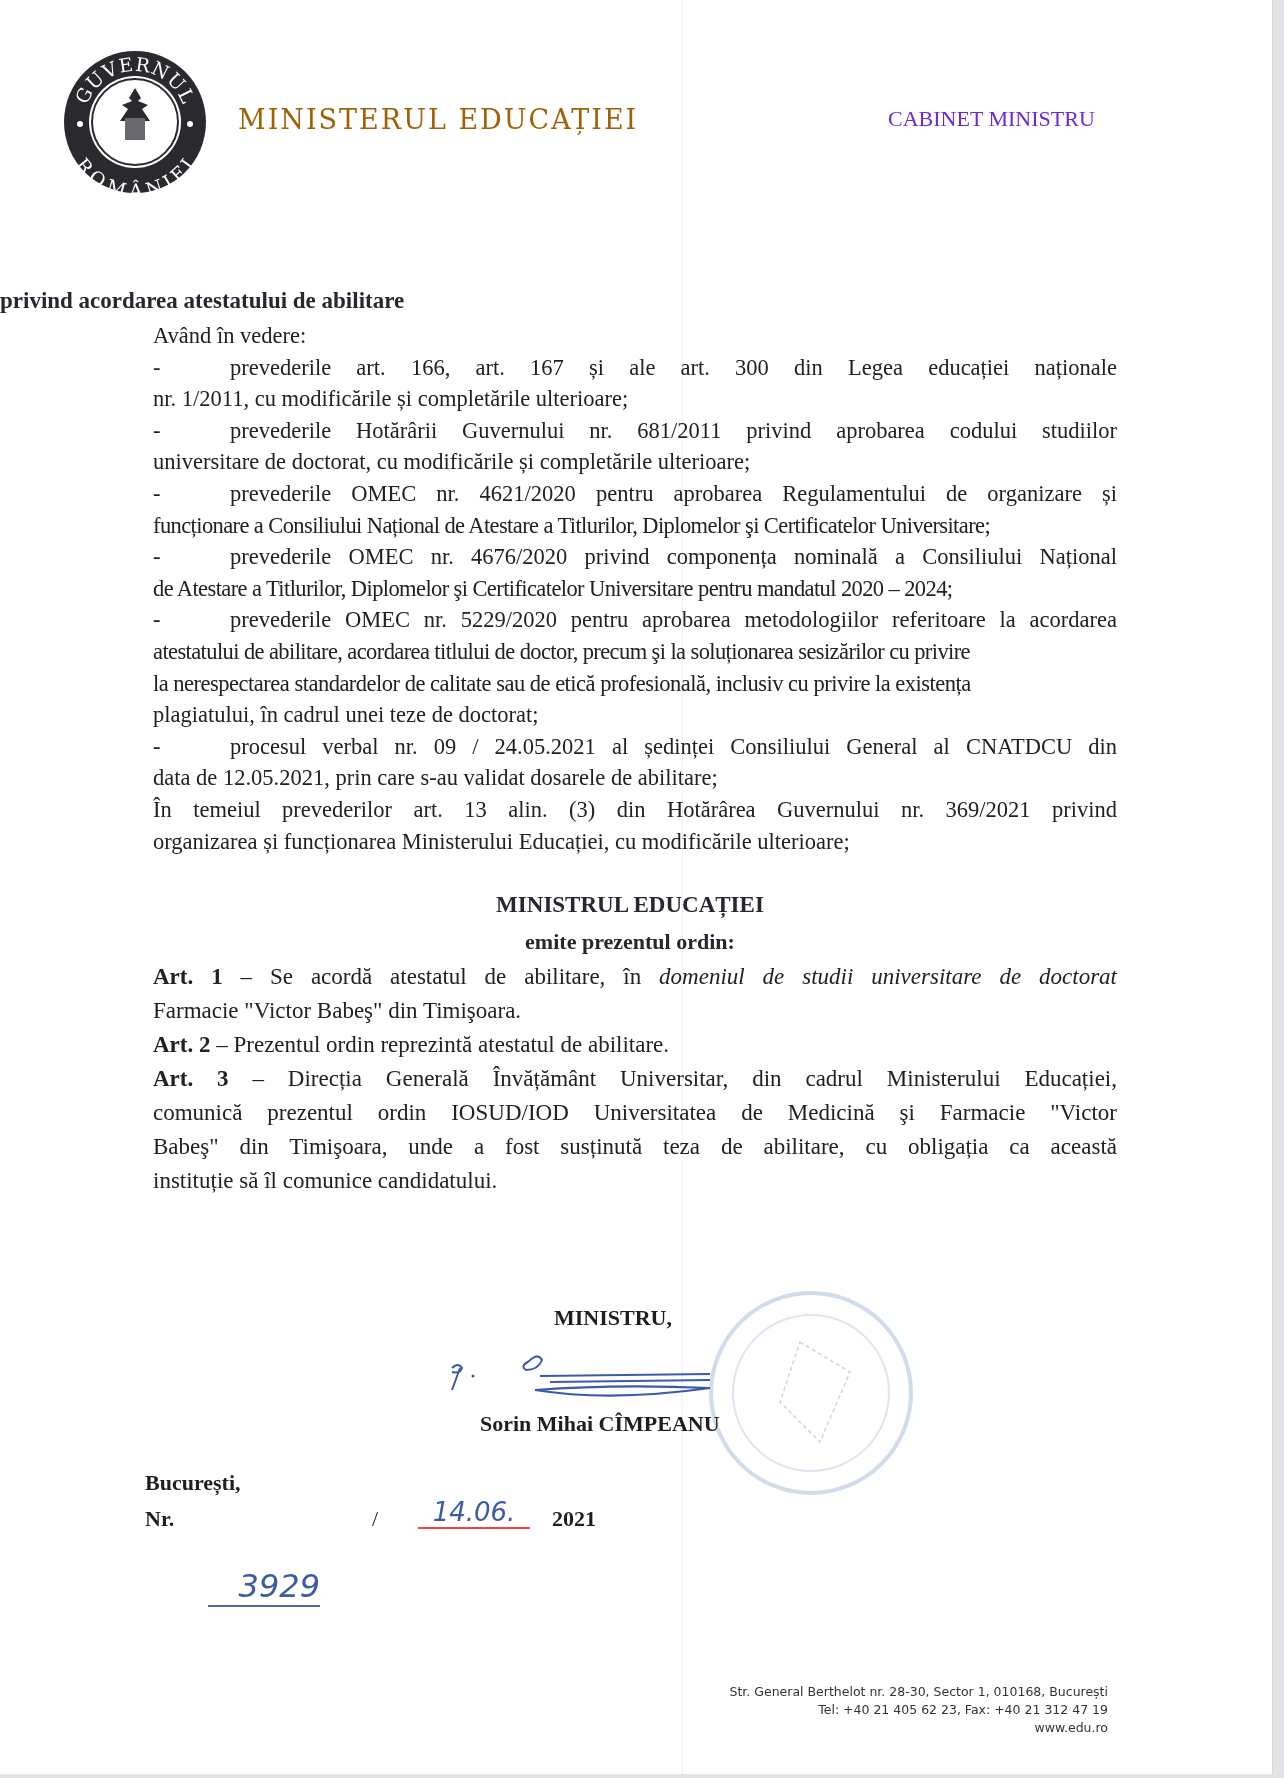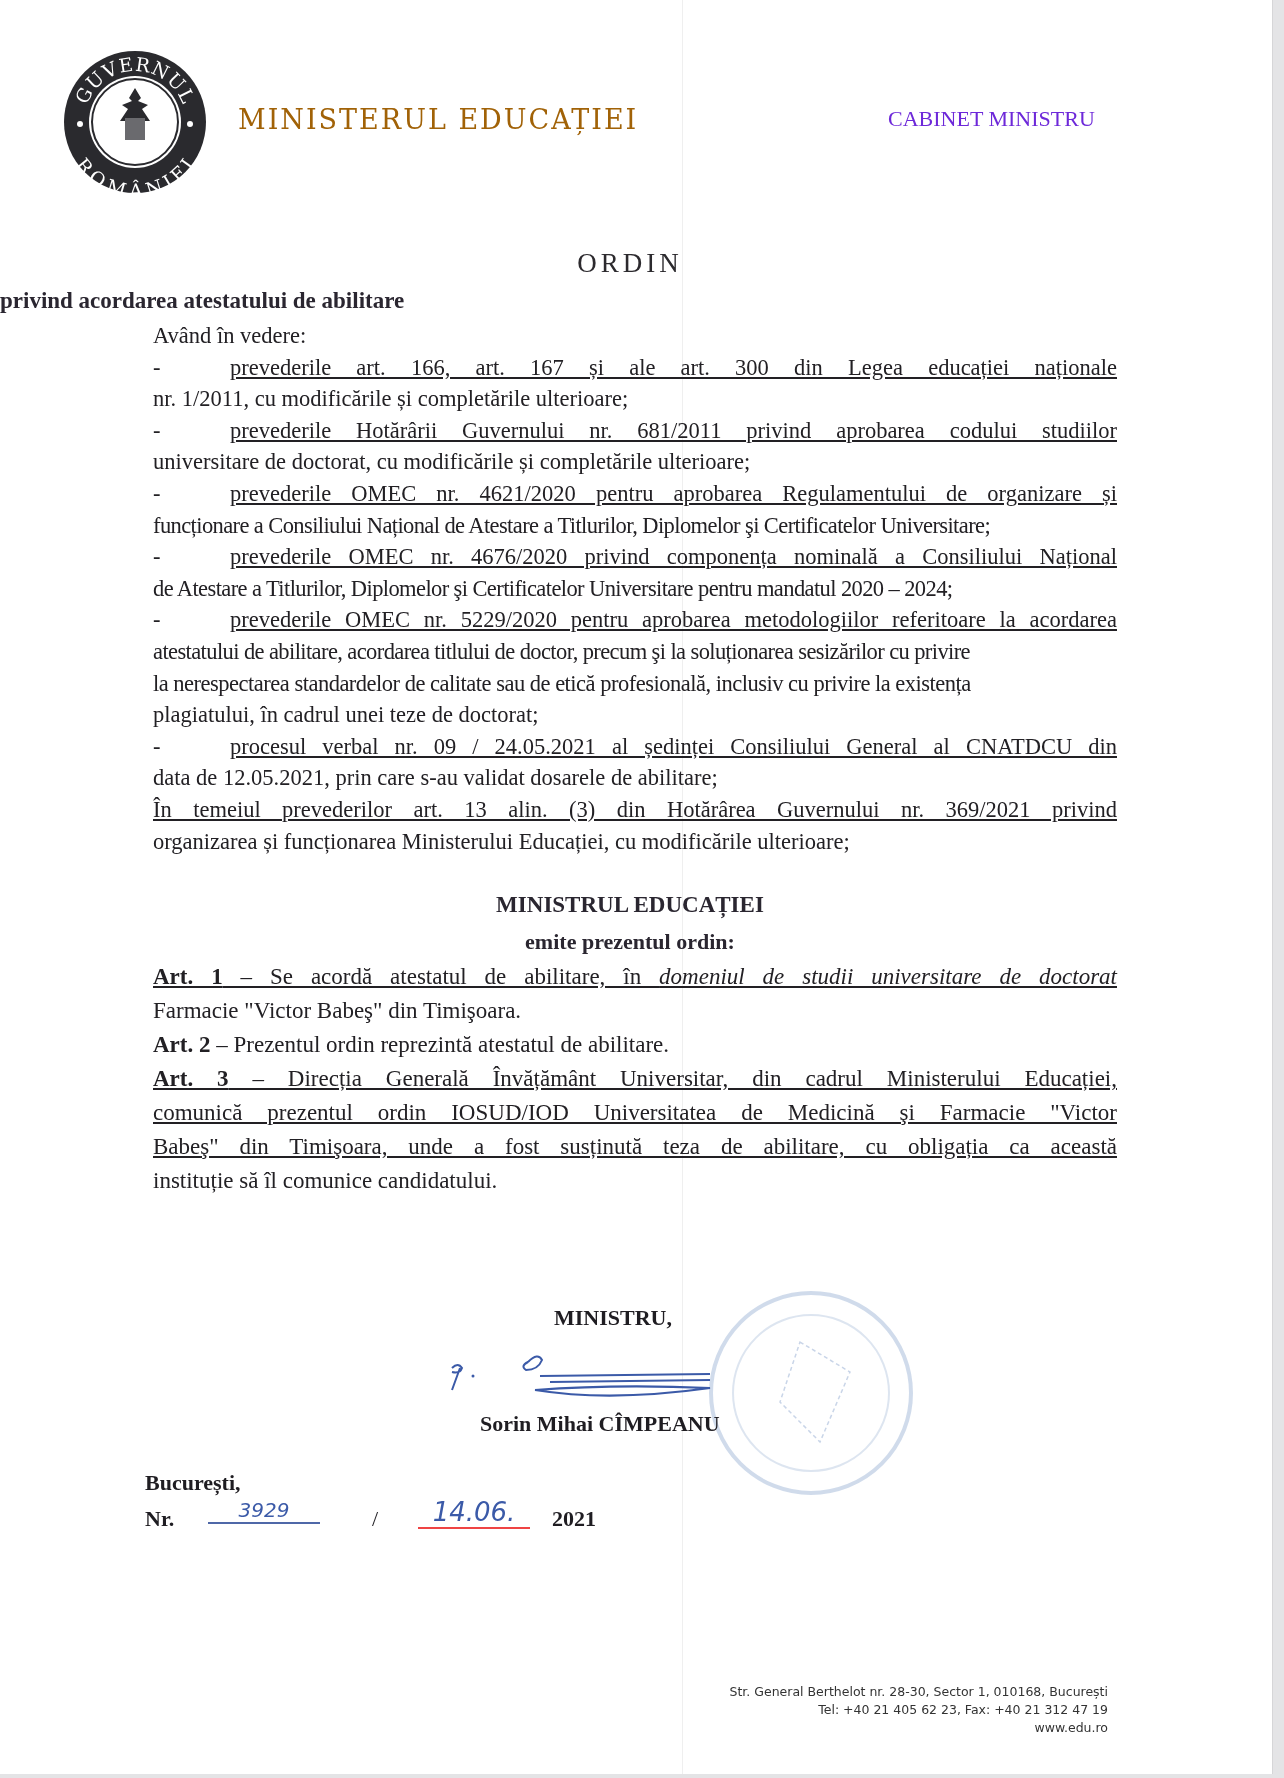--- a/index.html
+++ b/index.html
@@ -7,21 +7,21 @@
   .paper { position: absolute; left: 0; top: 0; width: 1272px; height: 1774px; background: #ffffff; border-right: 1px solid #d6d6d8; }
   .fold { position: absolute; top: 0; width: 1px; height: 1774px; background: #efefef; }
   .abs { position: absolute; }
   .logo { left: 62px; top: 46px; width: 146px; height: 152px; }
   .ministry { left: 238px; top: 104px; font-family: "DejaVu Serif", serif; font-size: 27px; letter-spacing: 2px; color: #a16207; font-weight: normal; }
   .cabinet { left: 888px; top: 106px; font-family: "Liberation Serif", serif; font-size: 22px; color: #6d28d9; }
   .title { left: 0; width: 1260px; top: 248px; text-align: center; font-size: 27px; letter-spacing: 4px; color: #2c2a2e; }
   .subtitle { left: 0; width: 1260px; top: 288px; font-size: 23px; font-weight: bold; color: #2a2630; }
   .body { left: 145px; width: 964px; font-size: 22.5px; line-height: 31.6px; color: #222024; margin-left: 8px; }
   .line { display: block; white-space: nowrap; height: 31.6px; }
-  .just { text-align: justify; text-align-last: justify; white-space: normal; text-decoration: underline; }
+  .just { text-align: justify; text-align-last: justify; white-space: normal; }
   .dash { display: inline-block; width: 77px; }
   .center-h { left: 0; width: 1260px; text-align: center; font-size: 23px; font-weight: bold; color: #2a2630; }
   b.nm { color: #3b1c33; }
   i { font-style: italic; }
   .sig { font-size: 22px; font-weight: bold; color: #1f1d22; }
   .footer { right: 164px; top: 1683px; text-align: right; font-family: "DejaVu Sans", sans-serif; font-size: 12.5px; line-height: 18px; color: #333; }
   .hand { font-family: "DejaVu Sans", sans-serif; color: #3b5aa8; font-style: italic; }
 </style>
 </head>
 <body>
@@ -41,21 +41,20 @@
     <text font-family="DejaVu Serif, serif" font-size="19" fill="#fff" letter-spacing="1"><textPath href="#arcBot" startOffset="50%" text-anchor="middle" dominant-baseline="hanging">ROMÂNIEI</textPath></text>
     <circle cx="18" cy="78" r="3" fill="#fff"></circle>
     <circle cx="128" cy="78" r="3" fill="#fff"></circle>
     <path d="M73 42 l6 10 -3 3 10 4 -6 4 8 12 -7 0 2 16 -10 -4 -10 4 2 -16 -7 0 8 -12 -6 -4 10 -4 -3 -3z" fill="#2a2a2e"></path>
     <rect x="63" y="72" width="20" height="22" fill="#6a6a6e"></rect>
   </svg>
 
   <div class="abs ministry">MINISTERUL EDUCAȚIEI</div>
   <div class="abs cabinet">CABINET MINISTRU</div>
 
-  <div class="abs title">ORDIN</div>
   <div class="abs subtitle">privind acordarea atestatului de abilitare</div>
 
   <div class="abs body" style="top:320px">
     <span class="line">Având în vedere:</span>
 
     <span class="line just"><span class="dash">-</span><span>prevederile art. 166, art. 167 și ale art. 300 din Legea educației naționale</span></span>
     <span class="line">nr. 1/2011, cu modificările și completările ulterioare;</span>
 
     <span class="line just"><span class="dash">-</span><span>prevederile Hotărârii Guvernului nr. 681/2011 privind aprobarea codului studiilor</span></span>
     <span class="line">universitare de doctorat, cu modificările și completările ulterioare;</span>
@@ -101,21 +100,21 @@
   <svg class="abs" style="left:440px; top:1350px" width="320" height="60" viewBox="0 0 320 60">
     <path d="M12 18 q6 -6 10 0 q-2 6 -10 4 M20 18 l-8 22" stroke="#3b5aa8" stroke-width="2" fill="none"></path>
     <circle cx="33" cy="26" r="1.5" fill="#3b5aa8"></circle>
     <path d="M88 12 q10 -10 14 -2 q-4 10 -16 10 q-6 -4 2 -8" stroke="#3b5aa8" stroke-width="2" fill="none"></path>
     <path d="M100 26 L270 24 M110 32 L270 30 M95 40 q80 -6 175 -2 q-100 14 -175 2" stroke="#3b5aa8" stroke-width="2.2" fill="none"></path>
   </svg>
   <div class="abs sig" style="left:480px; top:1411px">Sorin Mihai CÎMPEANU</div>
 
   <div class="abs sig" style="left:145px; top:1470px">București,</div>
   <div class="abs sig" style="left:145px; top:1506px">Nr.</div>
-  <div class="abs hand" style="left:208px; top:1498px; width:112px; font-size:20px; border-bottom:2px solid #4f68a8; text-align:center">3929</div>
+  <div class="abs hand" style="left:208px; top:1567px; width:112px; font-size:32px; border-bottom:2px solid #4f68a8; text-align:right">3929</div>
   <div class="abs sig" style="left:372px; top:1506px; font-weight:normal">/</div>
   <div class="abs hand" style="left:418px; top:1497px; width:112px; font-size:26px; border-bottom:2px solid #ef4444; text-align:center">14.06.</div>
   <div class="abs sig" style="left:552px; top:1506px">2021</div>
 
   <div class="abs footer">
     <div>Str. General Berthelot nr. 28-30, Sector 1, 010168, București</div>
     <div>Tel: +40 21 405 62 23, Fax: +40 21 312 47 19</div>
     <div>www.edu.ro</div>
   </div>
 </div>

